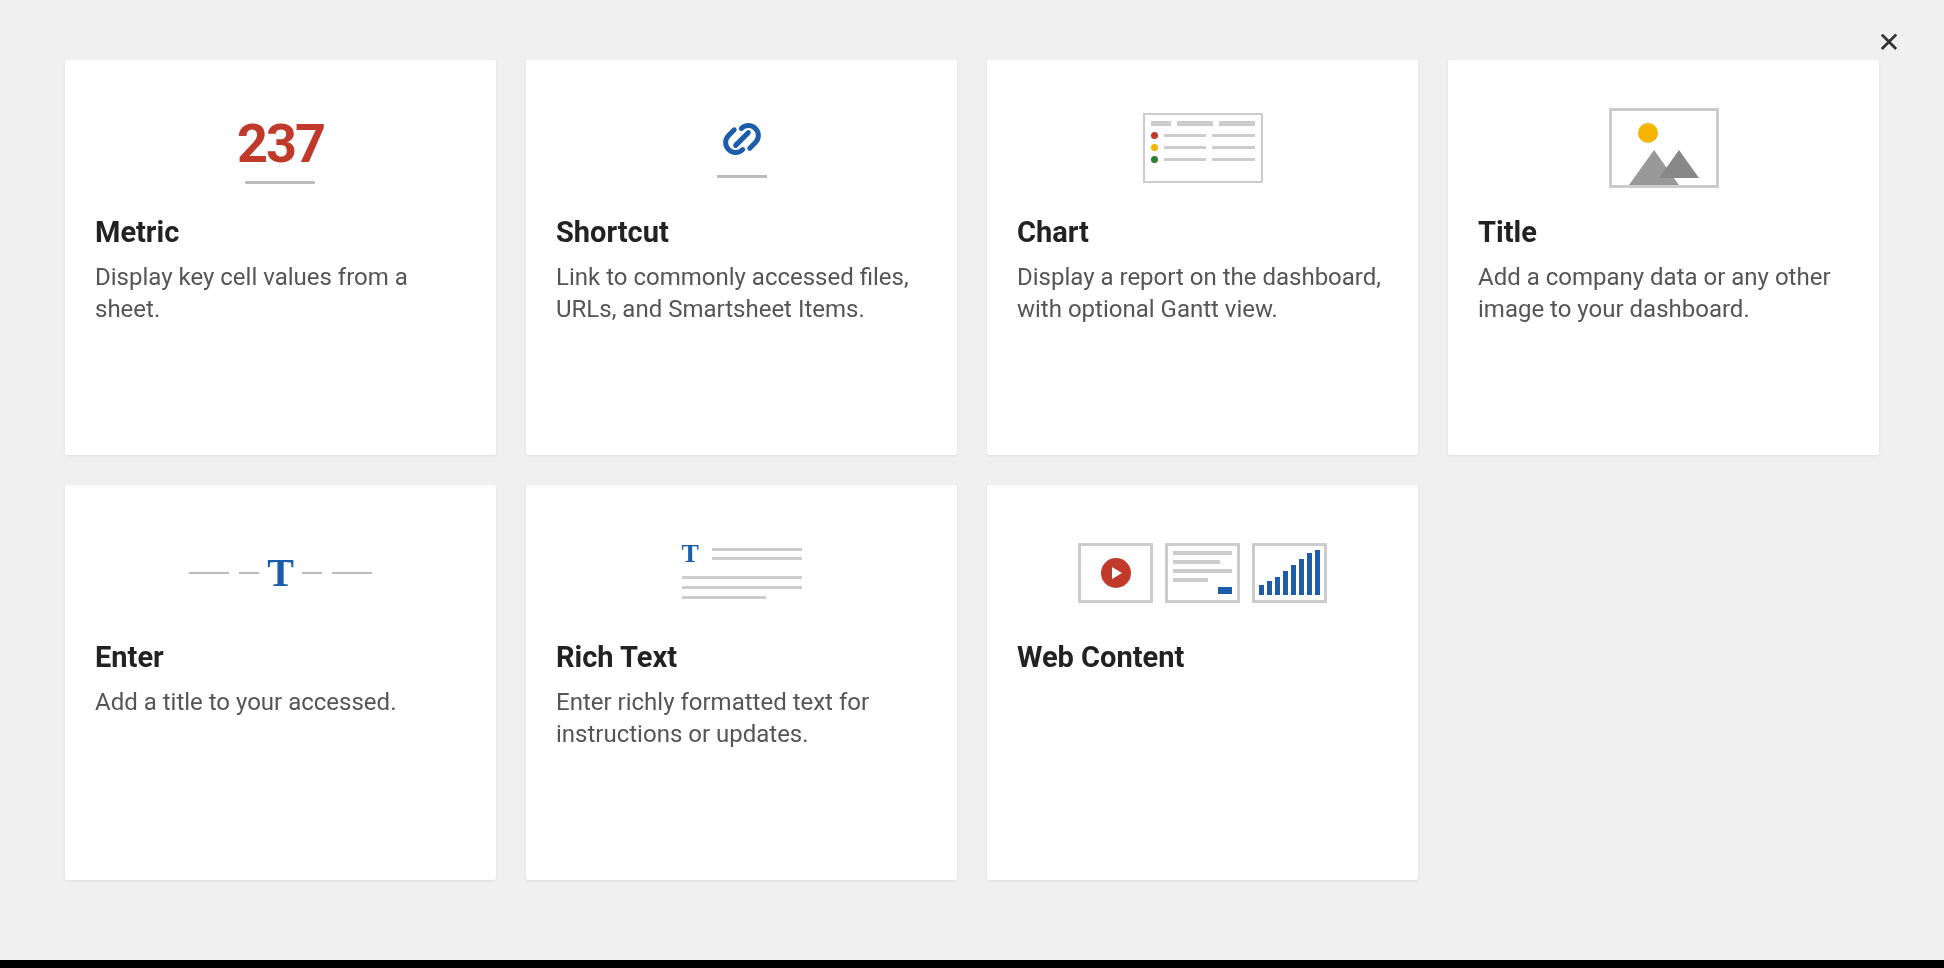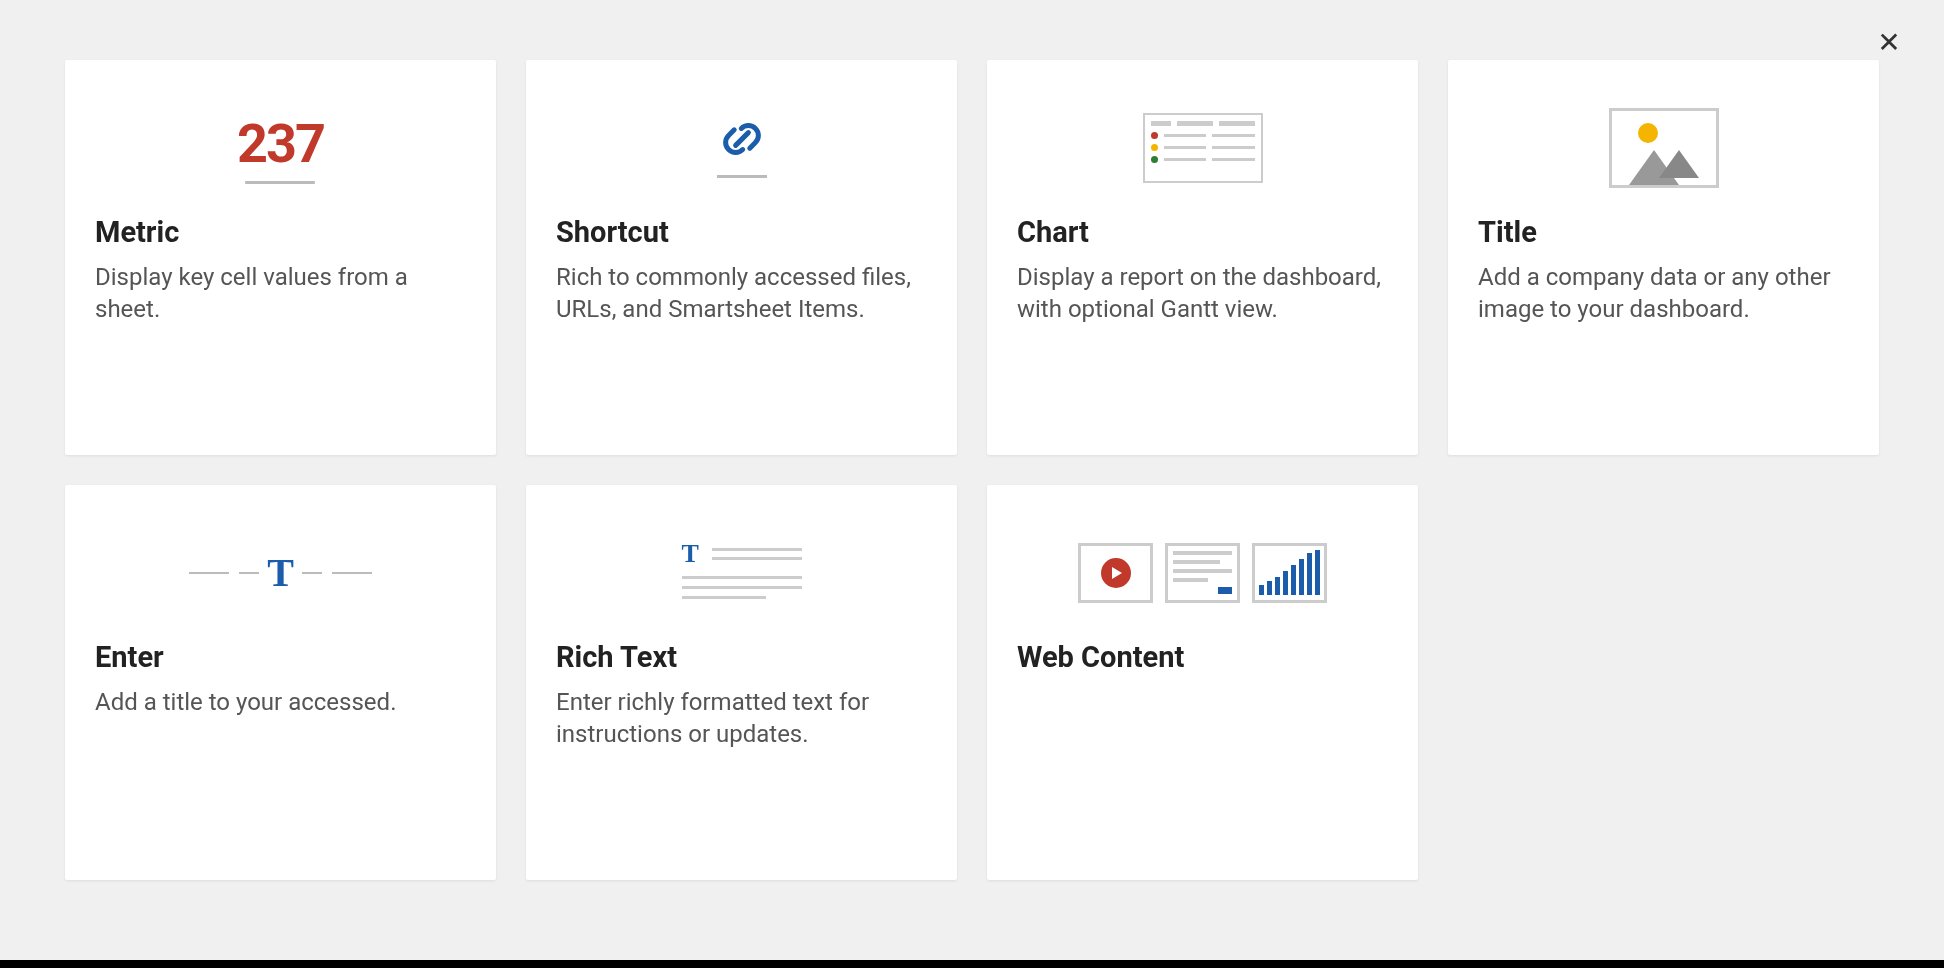--- a/index.html
+++ b/index.html
@@ -139,21 +139,21 @@
     <div class="card">
       <div class="icon-area">
         <div class="shortcut-wrap">
           <svg width="54" height="44" viewBox="0 0 54 44">
             <path d="M20 30 a10 10 0 0 1 0-20 l8 0 M34 14 a10 10 0 0 1 0 20 l-8 0 M18 22 l18 0" stroke="#1b5dab" stroke-width="5" fill="none" stroke-linecap="round" transform="rotate(-45 27 22)"></path>
           </svg>
           <div class="shortcut-line"></div>
         </div>
       </div>
       <div class="card-title">Shortcut</div>
-      <div class="card-desc">Rich to commonly accessed files, URLs, and Smartsheet Items.</div>
+      <div class="card-desc">Link to commonly accessed files, URLs, and Smartsheet Items.</div>
     </div>
 
     <div class="card">
       <div class="icon-area">
         <div class="report-icon">
           <div class="rhead">
               <div class="cell" style="width:20px"></div>
               <div class="cell" style="flex:1"></div>
               <div class="cell" style="flex:1"></div>
             </div>

